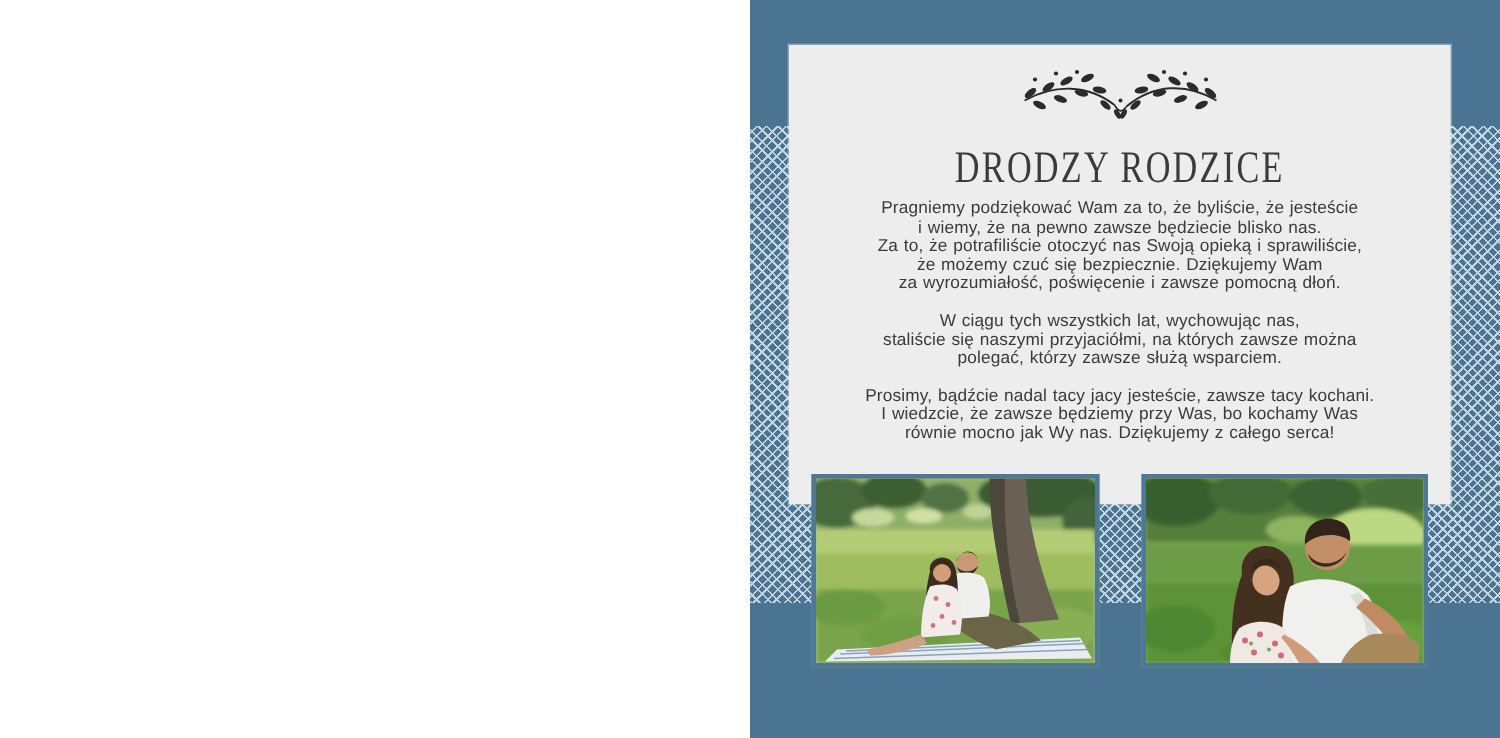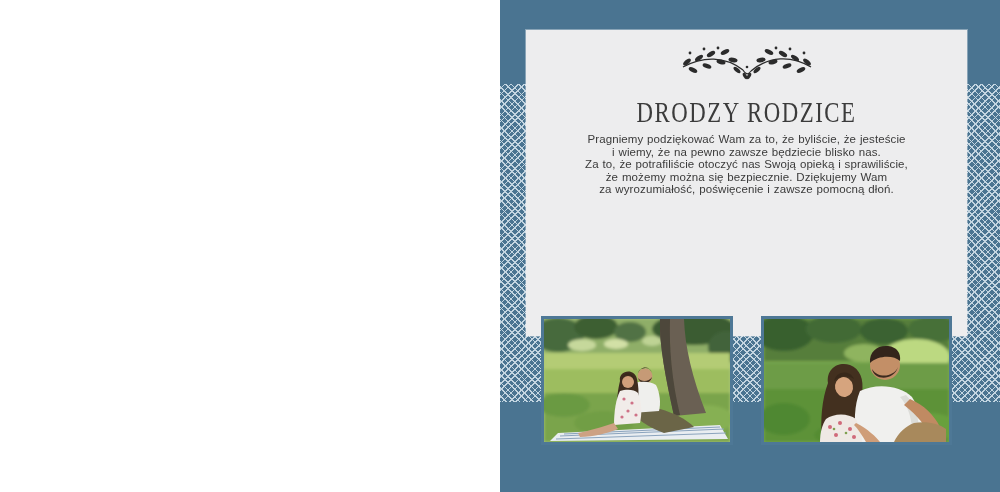--- a/index.html
+++ b/index.html
@@ -93,22 +93,28 @@
           </g>
         </svg>
       </div>
 
       <h1 class="card-title">DRODZY RODZICE</h1>
 
       <div class="text-block">
         <p>Pragniemy podziękować Wam za to, że byliście, że jesteście
 i wiemy, że na pewno zawsze będziecie blisko nas.
 Za to, że potrafiliście otoczyć nas Swoją opieką i sprawiliście,
-że możemy można się bezpiecznie. Dziękujemy Wam
+że możemy czuć się bezpiecznie. Dziękujemy Wam
 za wyrozumiałość, poświęcenie i zawsze pomocną dłoń.</p>
+        <p>W ciągu tych wszystkich lat, wychowując nas,
+staliście się naszymi przyjaciółmi, na których zawsze można
+polegać, którzy zawsze służą wsparciem.</p>
+        <p>Prosimy, bądźcie nadal tacy jacy jesteście, zawsze tacy kochani.
+I wiedzcie, że zawsze będziemy przy Was, bo kochamy Was
+równie mocno jak Wy nas. Dziękujemy z całego serca!</p>
       </div>
 
       <div class="photos-row">
 
         <figure class="photo-frame">
           <svg viewBox="0 0 186 123" preserveAspectRatio="none">
             <defs>
               <filter id="b1" x="-10%" y="-10%" width="120%" height="120%">
                   <feGaussianBlur stdDeviation="1.4"></feGaussianBlur>
                 </filter>

